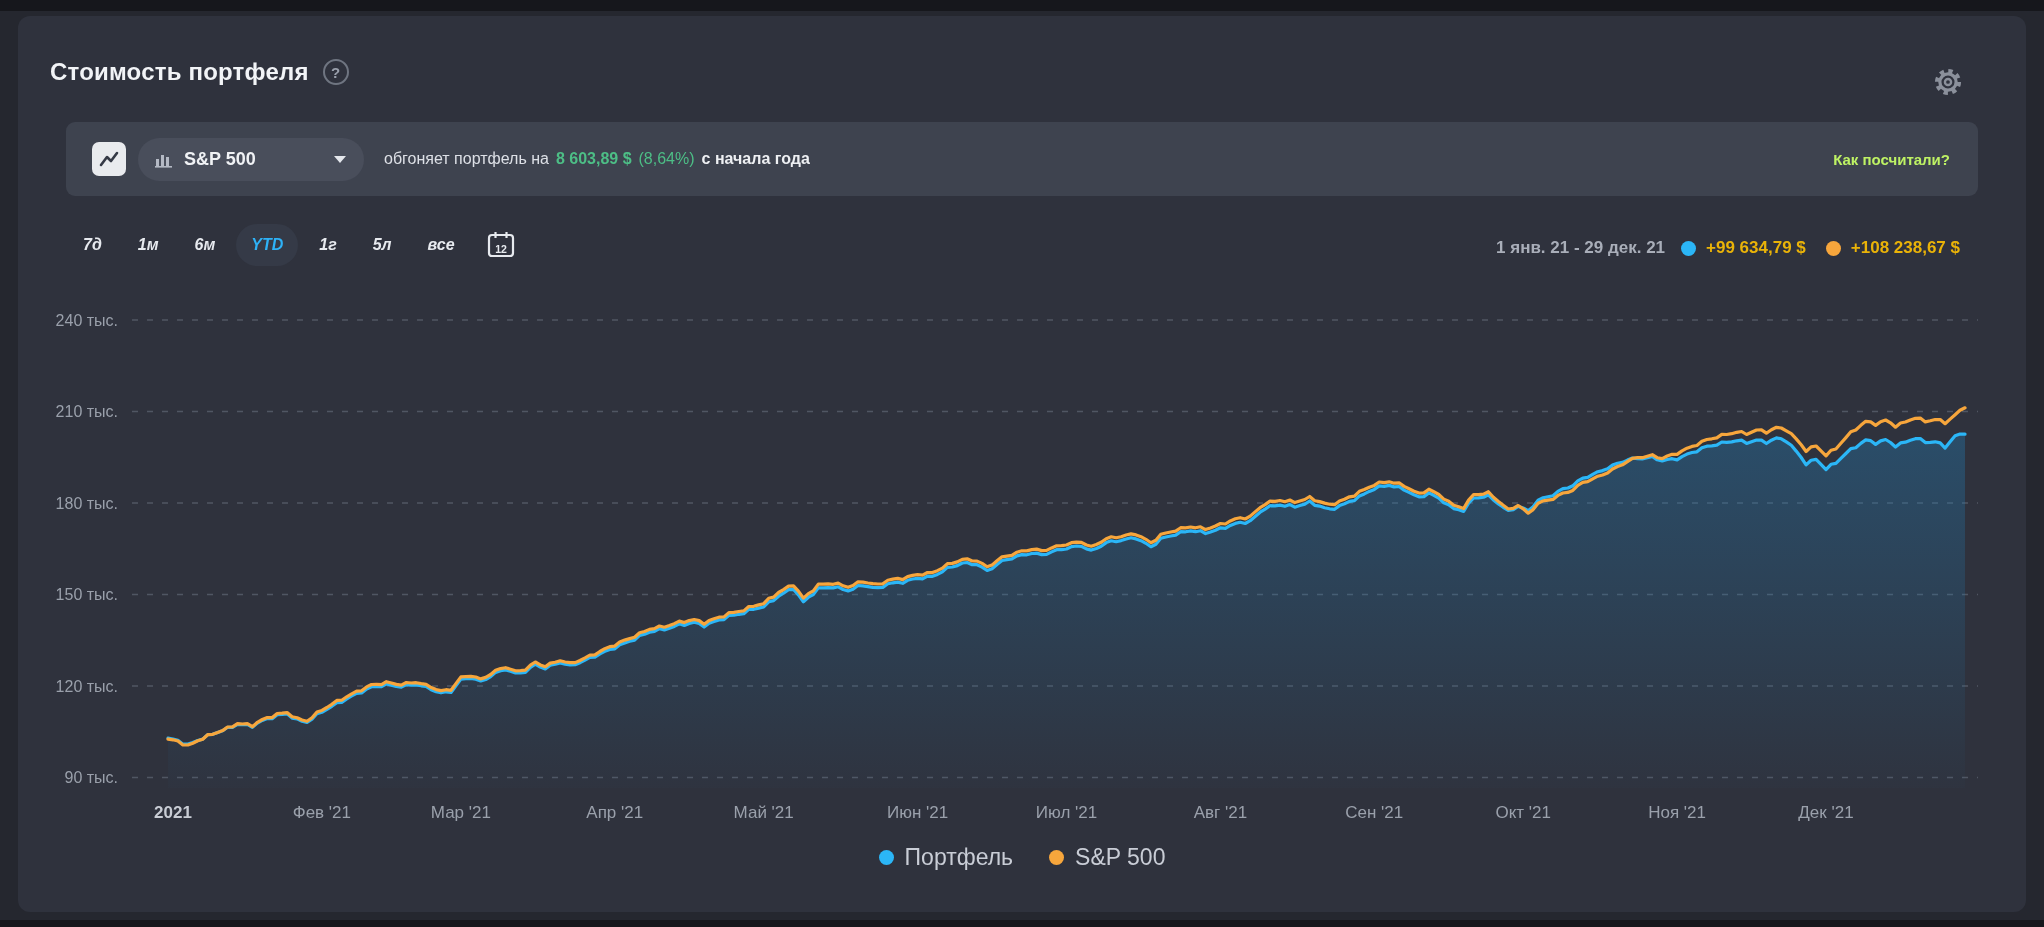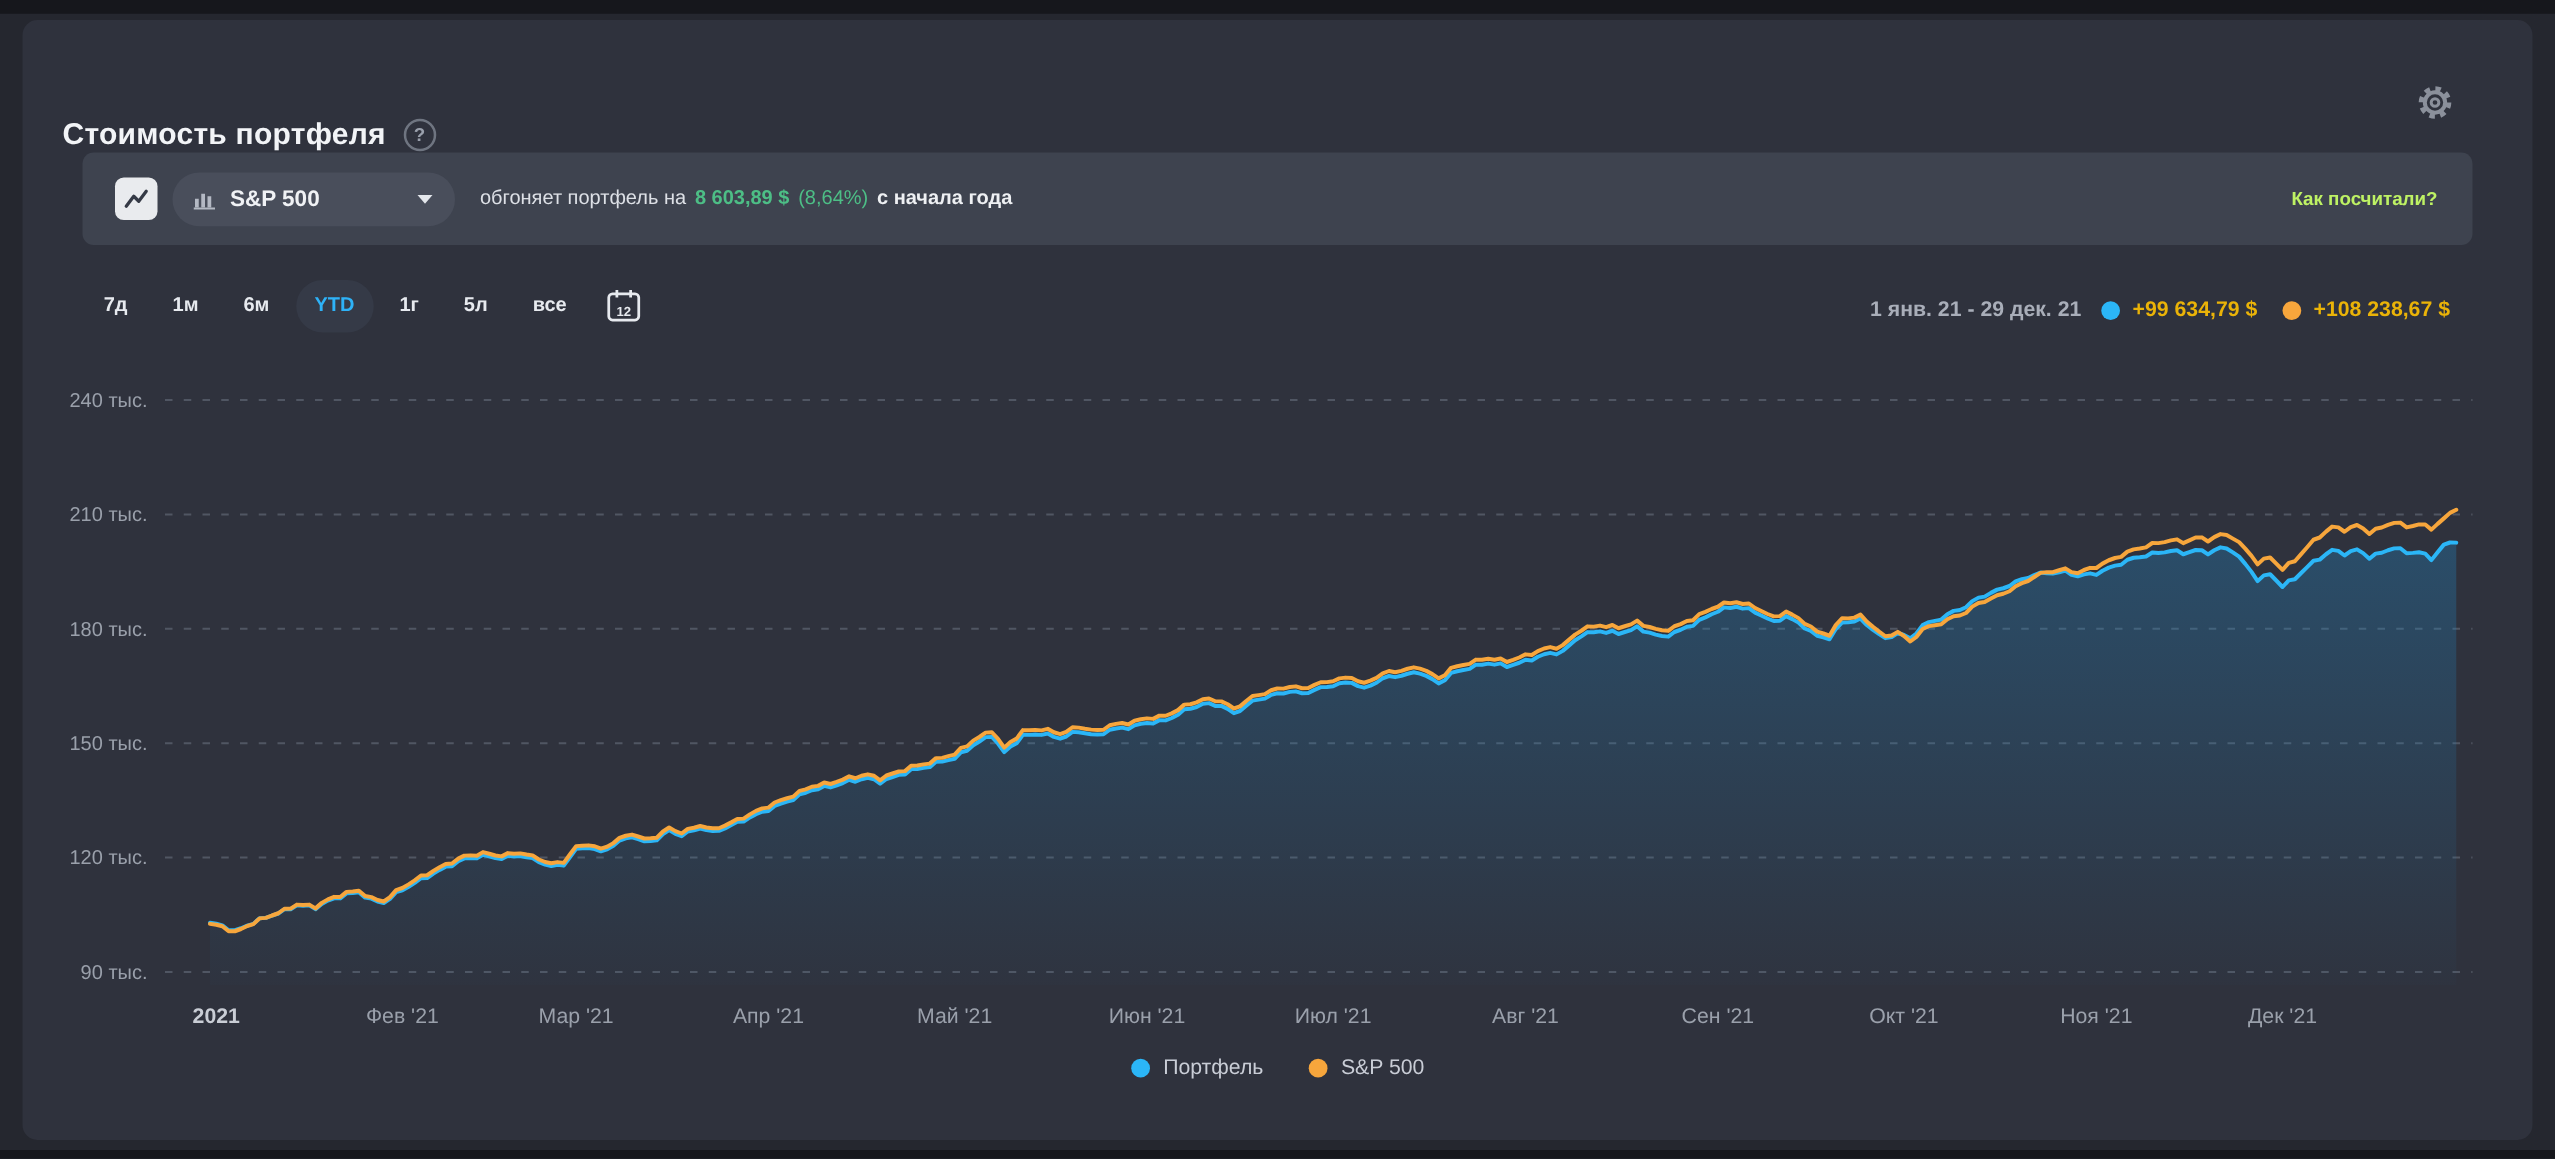--- a/index.html
+++ b/index.html
@@ -3,21 +3,21 @@
 <meta charset="utf-8">
 <style>
   * { margin:0; padding:0; box-sizing:border-box; }
   html,body { width:2044px; height:927px; overflow:hidden; }
   body { font-family:"Liberation Sans","DejaVu Sans",sans-serif; background:#25272f; position:relative; }
   .edge-top { position:absolute; left:0; top:0; width:100%; height:11px; background:#16171c; }
   .edge-bottom { position:absolute; left:0; bottom:0; width:100%; height:7px; background:#16171c; }
   .card { position:absolute; left:18px; top:16px; width:2008px; height:896px; background:#2f323d; border-radius:12px; }
 
   
-  .card-header { position:absolute; left:32px; top:42px; display:flex; align-items:center; gap:14px;margin-top:36px; }
+  .card-header { position:absolute; left:32px; top:42px; display:flex; align-items:center; gap:14px; }
   .title { font-size:24px; font-weight:700; color:#f2f4f7; letter-spacing:.2px; }
   .help { width:26px; height:26px; border:2px solid #6f7581; border-radius:50%; color:#9aa0ac;
           font-size:15px; font-weight:700; display:flex; align-items:center; justify-content:center; cursor:pointer; }
   .gear { position:absolute; right:62px; top:50px; cursor:pointer; }
 
   
   .banner { position:absolute; left:48px; top:106px; width:1912px; height:74px; background:#3e434f;
             border-radius:9px; display:flex; align-items:center; padding:0 28px 0 26px; }
   .chart-ic { width:34px; height:34px; background:#e9ebee; border-radius:7px; display:flex;
               align-items:center; justify-content:center; flex:0 0 auto; }
@@ -28,39 +28,39 @@
            border-top:7px solid #e4e7ec; }
   .banner-text { margin-left:20px; font-size:16px; color:#dde0e6; display:flex; gap:7px; align-items:baseline; white-space:nowrap; }
   .green { color:#4dbe86; }
   .bold { font-weight:700; }
   .banner-text .suffix { color:#eef0f3; font-weight:700; }
   .how-link { margin-left:auto; font-size:15px; font-weight:700; color:#bef264; text-decoration:none; cursor:pointer; }
 
   
   .range-row { position:absolute; left:50px; top:208px; display:flex; align-items:center; gap:6px; }
   .rbtn { font-size:16px; font-weight:700; color:#e7eaef; background:transparent; border:none;
-          padding:13px 15px; border-radius:26px; cursor:pointer; line-height:1; }
+          padding:13px 15px; border-radius:26px; cursor:pointer; line-height:1;font-style:italic; }
   .rbtn.active { color:#2eb2f7; background:#353a47; }
   .cal-btn { background:transparent; border:none; cursor:pointer; margin-left:10px; display:flex; align-items:center; }
 
   .period-info { position:absolute; right:66px; top:222px; display:flex; align-items:center; gap:10px;
                  font-size:17px; white-space:nowrap;font-weight:bold; }
   .period-range { color:#a9aeb9; margin-right:6px; }
   .dot { width:15px; height:15px; border-radius:50%; display:inline-block; }
   .gain { color:#eab308; }
   .gain + .dot { margin-left:10px; }
 
   
   #chart { position:absolute; left:0; top:0; width:2008px; height:896px; }
 
   
   .legend { position:absolute; left:0; top:828px; width:2008px; display:flex; justify-content:center;
             align-items:center; gap:36px; }
   .legend-item { display:flex; align-items:center; gap:11px; cursor:pointer; }
-  .legend-label { font-size:17px; color:#c9cdd6; }
+  .legend-label { font-size:23px; color:#c9cdd6; }
 </style>
 </head>
 <body>
 
 <div class="edge-top"></div>
 <div class="edge-bottom"></div>
 
 <div class="card">
 
   <svg id="chart" viewBox="0 0 2008 896">

